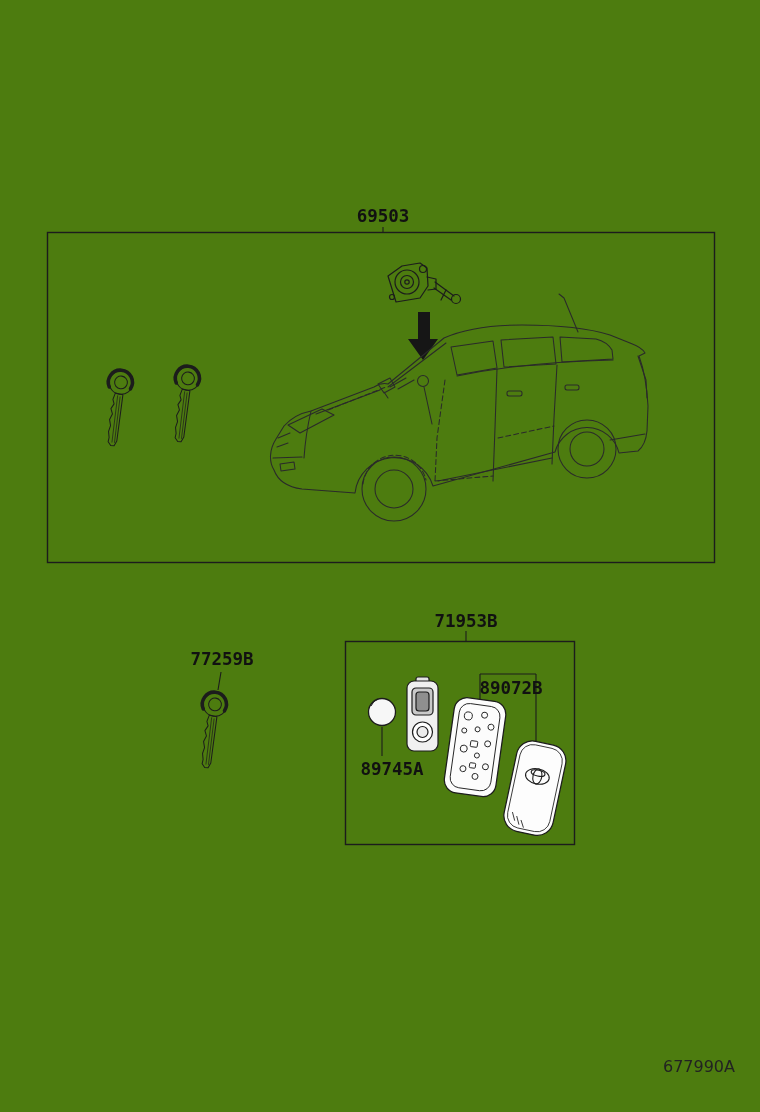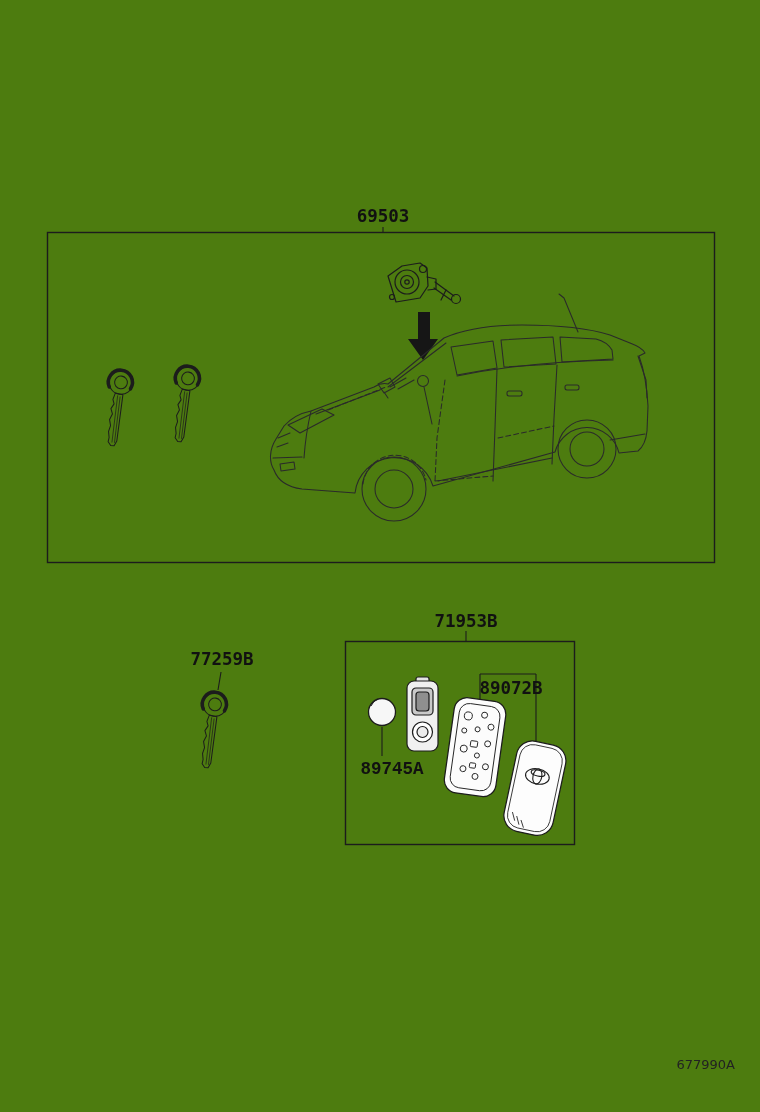--- a/index.html
+++ b/index.html
@@ -1,19 +1,19 @@
 <!DOCTYPE html>
 <html><head>
 <meta charset="utf-8">
 <style>
   html,body{margin:0;padding:0;background:#ffffff;}
   .page{position:relative;width:760px;height:1112px;background:#4d7c0f;overflow:hidden;font-family:"DejaVu Sans", sans-serif;}
   .artwork{position:absolute;left:0;top:0;}
   .part-label{position:absolute;font-family:"DejaVu Sans Mono", monospace;font-weight:bold;font-size:17.5px;color:#111;text-align:center;line-height:1.2;letter-spacing:0;}
-  .footer-code{position:absolute;left:630px;top:1057px;width:105px;text-align:right;font-family:"DejaVu Sans", sans-serif;font-size:13px;color:#222;}
+  .footer-code{position:absolute;left:630px;top:1057px;width:105px;text-align:right;font-family:"DejaVu Sans", sans-serif;font-size:16px;color:#222;}
 </style>
 </head>
 <body>
 
 <div class="page">
 
   <svg class="artwork" width="760" height="1112" viewBox="0 0 760 1112" xmlns="http://www.w3.org/2000/svg">
     <defs>
       <g id="keyShape" fill="none" stroke="#1c1c1c" stroke-width="1.2" stroke-linejoin="round" stroke-linecap="round">
         <circle cx="20" cy="17" r="14"></circle>
@@ -134,17 +134,17 @@
         <ellipse cy="-3.4" rx="7" ry="2.9"></ellipse>
       </g>
       <path d="M8,74 L12,82 M13,77 L17,85 M18,80 L22,87" stroke-width="0.8"></path>
     </g>
   </svg>
 
   <div class="part-label" style="left:341px;top:206px;width:84px;">69503</div>
   <div class="part-label" style="left:172px;top:649px;width:100px;">77259B</div>
   <div class="part-label" style="left:416px;top:611px;width:100px;">71953B</div>
   <div class="part-label" style="left:461px;top:650px;width:100px;margin-top:28px;">89072B</div>
-  <div class="part-label" style="left:342px;top:759px;width:100px;font-family:Liberation Mono, monospace;">89745A</div>
+  <div class="part-label" style="left:342px;top:759px;width:100px;">89745A</div>
 
   <div class="footer-code">677990A</div>
 
 </div>
 
 </body></html>

